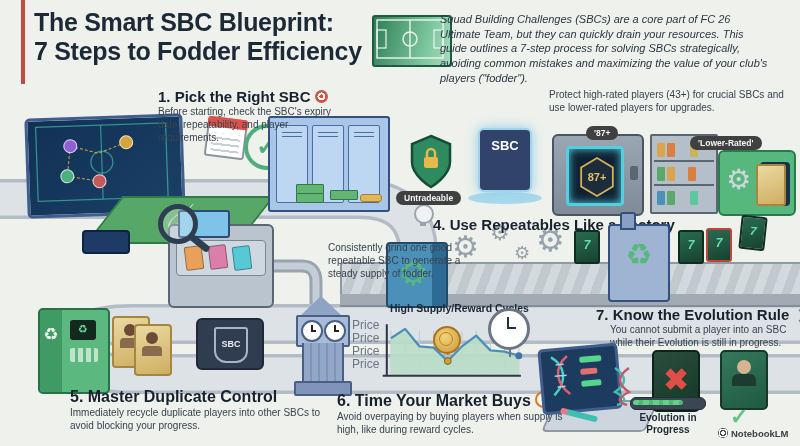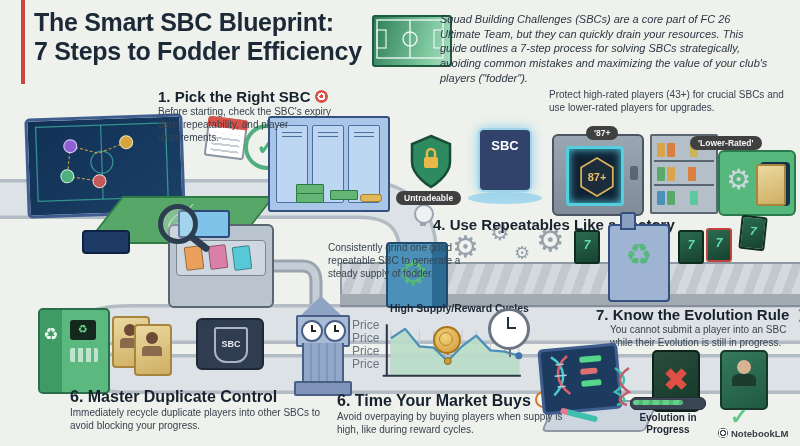--- a/index.html
+++ b/index.html
@@ -194,21 +194,21 @@
   <div class="abs" style="left:158px;top:88px;z-index:4;">
     <div class="step-title"><span>1. Pick the Right SBC</span><span class="target-ico"></span></div>
     <div class="step-desc" style="width:186px;">Before starting, check the SBC's expiry date, repeatability, and player requirements.</div>
   </div>
   <div class="abs" style="left:549px;top:88px;z-index:4;">
     <div class="step-desc" style="width:238px;">Protect high-rated players (43+) for crucial SBCs and use lower-rated players for upgrades.</div>
   </div>
   <div class="abs step-title" style="left:433px;top:216px;z-index:4;">4. Use Repeatables Like a Factory</div>
   <div class="abs step-desc" style="left:328px;top:241px;width:142px;z-index:4;">Consistently grind one good repeatable SBC to generate a steady supply of fodder.</div>
   <div class="abs" style="left:70px;top:388px;z-index:4;">
-    <div class="step-title" style="font-size:16px;">6. Master Duplicate Control</div>
+    <div class="step-title" style="font-size:16px;">5. Master Duplicate Control</div>
     <div class="step-desc" style="width:252px;">Immediately recycle duplicate players into other SBCs to avoid blocking your progress.</div>
   </div>
   <div class="abs" style="left:337px;top:391px;z-index:4;">
     <div class="step-title" style="font-size:16px;"><span>6. Time Your Market Buys</span><span class="alarm-ico"><i></i><b></b></span></div>
     <div class="step-desc" style="width:232px;">Avoid overpaying by buying players when supply is high, like during reward cycles.</div>
   </div>
   <div class="abs" style="left:596px;top:306px;z-index:4;">
     <div class="step-title"><span>7. Know the Evolution Rule</span>
       <svg width="16" height="13" viewBox="0 0 16 13" style="vertical-align:-2px;margin-left:3px;">
         <path d="M2 1 C9 4 9 9 2 12" fill="none" stroke="#4a90b8" stroke-width="2"></path>

